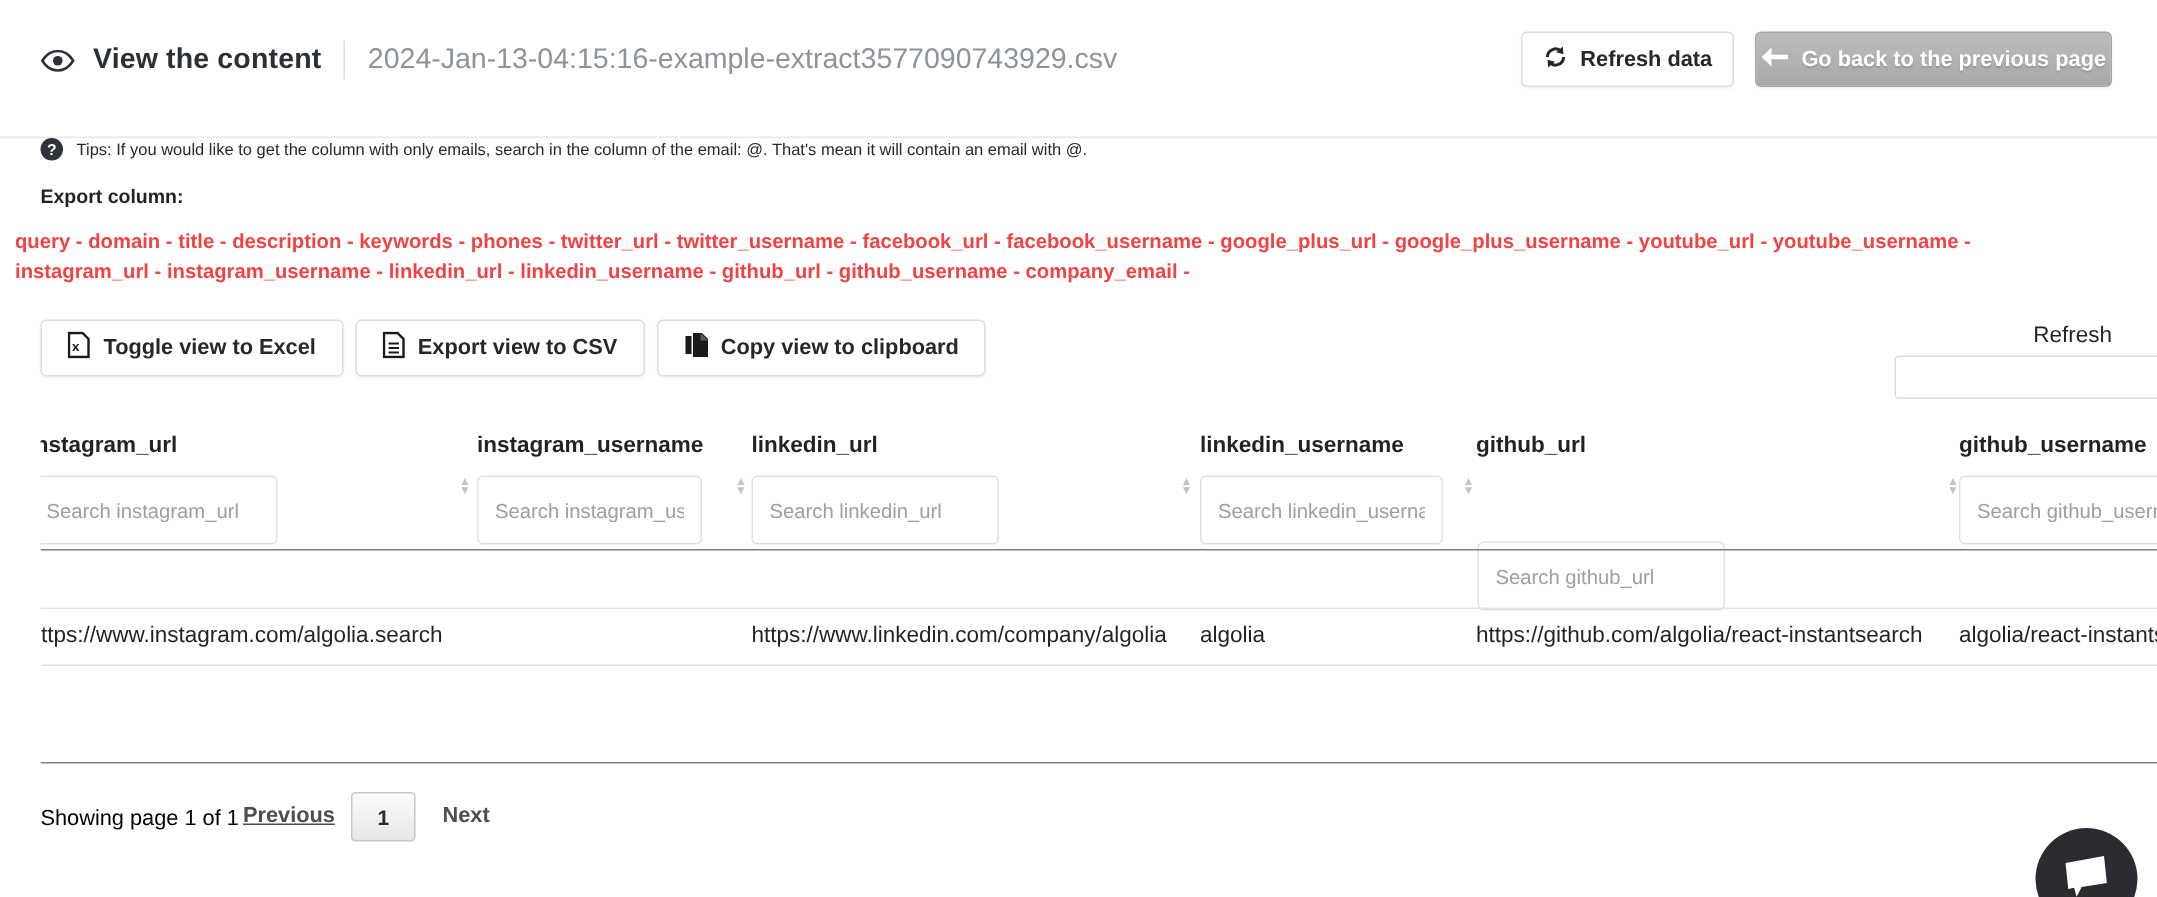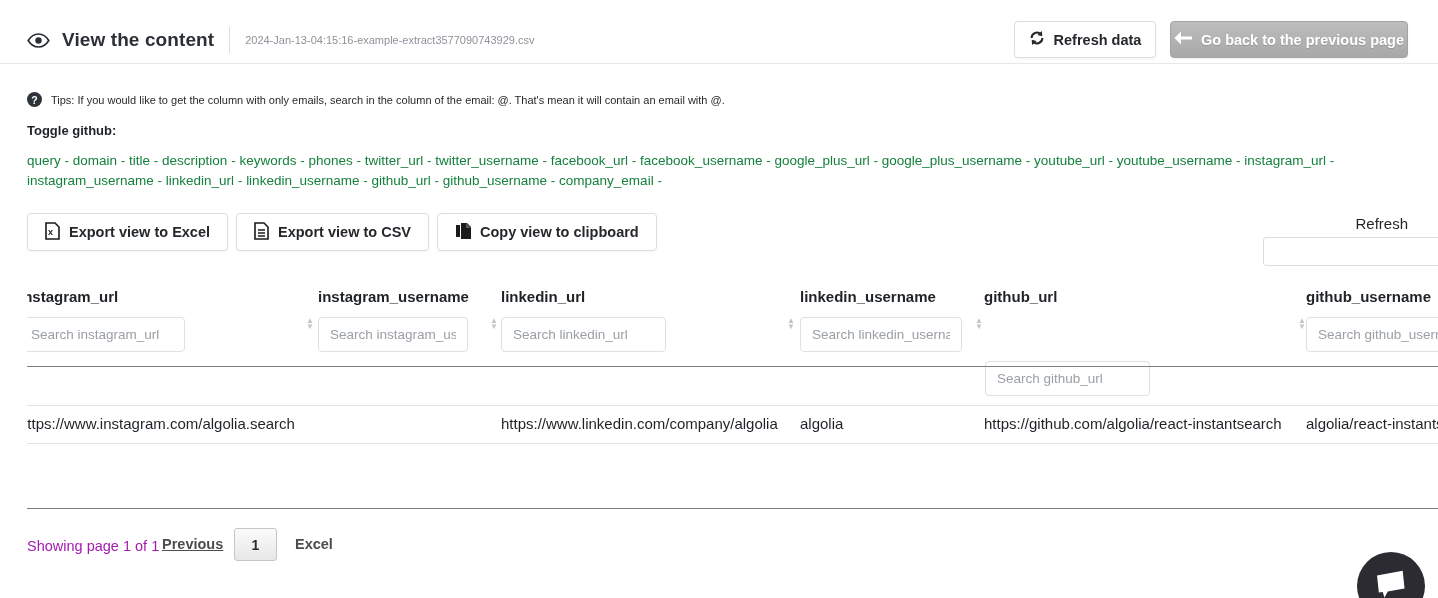--- a/index.html
+++ b/index.html
@@ -1,73 +1,73 @@
 <!DOCTYPE html>
 <html><head>
 <meta charset="utf-8">
 <style>
   * { margin:0; padding:0; box-sizing:border-box; }
   html,body { width:1438px; height:598px; overflow:hidden; background:#fff;
     font-family:"Liberation Sans", sans-serif; color:#1f2327; position:relative; }
 
   
-  .topbar { position:absolute; left:0; top:0; width:1438px; height:64px;
+  .topbar { position:absolute; left:0; top:0; width:1438px; height:92px;
     border-bottom:1px solid #e8e8e8; background:#fff; }
   .topbar-left { position:absolute; left:27px; top:0; height:80px; display:flex; align-items:center; }
   .eye-wrap { display:flex; align-items:center; margin-right:12px; }
   .page-title { font-size:19px; font-weight:700; color:#2b3036; letter-spacing:.1px; }
   .title-divider { width:1px; height:26px; background:#dcdcdc; margin:0 15px; }
-  .file-name { font-size:11px; color:#8d939a; }
+  .file-name { font-size:19px; color:#8d939a; }
   .btn { display:inline-flex; align-items:center; justify-content:center; gap:9px;
     background:#fff; border:1px solid #dadee2; border-radius:4px;
     box-shadow:0 1px 2px rgba(0,0,0,.05); font-size:14.5px; font-weight:700;
     color:#24282c; cursor:pointer; font-family:inherit; }
   .refresh-btn { position:absolute; top:21px; right:282px; width:142px; height:37px; }
   .back-btn { position:absolute; top:21px; right:30px; width:238px; height:37px;
     background:linear-gradient(#bdbdbd,#a8a8a8); border:1px solid #a3a3a3;
     color:#fff; font-weight:700; text-shadow:0 1px 1px rgba(0,0,0,.15); }
 
   
   .tips-row { position:absolute; left:27px; top:92px; display:flex; align-items:center; gap:9px; }
   .q-icon { width:15px; height:15px; border-radius:50%; background:#2d3338; color:#fff;
     font-size:10.5px; font-weight:700; display:flex; align-items:center; justify-content:center; flex:0 0 15px; }
   .tips-text { font-size:11px; color:#26292c; }
   .toggle-label { position:absolute; left:27px; top:123px; font-size:13px; font-weight:700; color:#1f2327; }
-  .toggle-list { position:absolute; left:27px; top:151px; width:1392px;
-    font-size:13.5px; color:#15803d; line-height:20px; }
+  .toggle-list { position:absolute; left:10px; top:151px; width:1392px;
+    font-size:13.5px; color:#ef4444; line-height:20px;font-weight:bold; }
   .toggle-list span { cursor:pointer; }
 
   
   .toolbar { position:absolute; left:27px; top:213px; display:flex; gap:8px; }
   .toolbar .btn { height:38px; padding:0 17px; }
   .search-label { position:absolute; top:215px; right:30px; font-size:15px; color:#1f2327; }
   .search-input { position:absolute; left:1263px; top:237px; width:190px; height:29px;
     border:1px solid #ddd; border-radius:3px; padding:0 9px; font-size:13.5px;
     font-family:inherit; outline:none; }
 
   
   .table-area { position:absolute; left:27px; top:288px; width:1411px; height:222px; overflow:hidden; }
   .table-inner { position:relative; margin-left:-8px; width:1620px; height:222px; }
   .col { position:absolute; top:0; }
   .col-name { display:block; font-size:15px; font-weight:700; color:#1f2327; height:20px; }
-  .col-search { position:absolute; top:29px; height:35px; border:1px solid #e0e0e0;
+  .col-search { position:absolute; top:29px; height:46px; border:1px solid #e0e0e0;
     border-radius:4px; padding:0 11px; font-size:13.5px; color:#333; font-family:inherit; outline:none; }
   .col-search::placeholder { color:#9aa0a6; }
   .caret { position:absolute; top:317px; display:flex; flex-direction:column; align-items:center;
     font-size:8px; line-height:6px; color:#c4c4c4; cursor:pointer; }
   .table-inner .caret { top:318px; } 
   .hline { position:absolute; left:8px; right:0; height:1px; }
   .hline.dark { background:#7e7e7e; }
   .hline.light { background:#e2e2e2; }
   .cell { position:absolute; top:405px; height:38px; line-height:38px; font-size:15px;
     color:#1f2327; white-space:nowrap; }
 
   
   .footer { position:absolute; left:27px; top:527px; width:1380px; height:40px; }
-  .showing { position:absolute; left:0; top:11px; font-size:14.5px; color:#a21caf; }
+  .showing { position:absolute; left:0; top:11px; font-size:14.5px; color:#000000; }
   .pg-prev { position:absolute; left:135px; top:9px; font-size:14.5px; font-weight:700; color:#4d4d4d; cursor:pointer;text-decoration:underline; }
   .pg-page { position:absolute; left:207px; top:1px; width:43px; height:33px;
     background:linear-gradient(#fbfbfb,#e7e7e7); border:1px solid #c6c6c6; border-radius:3px;
     font-size:14px; color:#2b2b2b; font-weight:700; display:flex; align-items:center; justify-content:center; cursor:pointer; }
   .pg-next { position:absolute; left:268px; top:9px; font-size:14.5px; font-weight:700; color:#4d4d4d; cursor:pointer; }
 
   
   .chat-bubble { position:absolute; left:1357px; top:552px; width:68px; height:68px;
     border-radius:50%; background:#2b2b31; cursor:pointer; display:flex;
     align-items:center; justify-content:center; }
@@ -109,32 +109,32 @@
     </span>
     <span>Go back to the previous page</span>
   </button>
 </div>
 
 <div class="tips-row">
   <span class="q-icon">?</span>
   <span class="tips-text">Tips: If you would like to get the column with only emails, search in the column of the email: @. That's mean it will contain an email with @.</span>
 </div>
 
-<div class="toggle-label">Toggle github:</div>
+<div class="toggle-label">Export column:</div>
 <div class="toggle-list" id="toggle-list"><span>query</span> - <span>domain</span> - <span>title</span> - <span>description</span> - <span>keywords</span> - <span>phones</span> - <span>twitter_url</span> - <span>twitter_username</span> - <span>facebook_url</span> - <span>facebook_username</span> - <span>google_plus_url</span> - <span>google_plus_username</span> - <span>youtube_url</span> - <span>youtube_username</span> - <span>instagram_url</span> - <span>instagram_username</span> - <span>linkedin_url</span> - <span>linkedin_username</span> - <span>github_url</span> - <span>github_username</span> - <span>company_email</span> - </div>
 
 <div class="toolbar">
   <button class="btn">
     <span>
       <svg width="15" height="18" viewBox="0 0 15 18">
         <path d="M1 1h9l4 4v12H1z" fill="none" stroke="#1a1a1a" stroke-width="1.6"></path>
         <text x="3" y="13" font-size="9" font-weight="bold" fill="#1a1a1a" font-family="Liberation Sans, sans-serif">x</text>
       </svg>
     </span>
-    <span>Export view to Excel</span>
+    <span>Toggle view to Excel</span>
   </button>
   <button class="btn">
     <span>
       <svg width="15" height="18" viewBox="0 0 15 18">
         <path d="M1 1h9l4 4v12H1z" fill="none" stroke="#1a1a1a" stroke-width="1.6"></path>
         <path d="M4 8h7M4 11h7M4 14h7" stroke="#1a1a1a" stroke-width="1.3"></path>
       </svg>
     </span>
     <span>Export view to CSV</span>
   </button>
@@ -193,21 +193,21 @@
       <span class="cell" style="left: 781px; top: 117px; text-align: right;">algolia</span>
       <span class="cell" style="left: 965px; top: 117px;">https://github.com/algolia/react-instantsearch</span>
       <span class="cell" style="left: 1287px; top: 117px;">algolia/react-instantsearch</span>
     </div>
 </div>
 
 <div class="footer">
   <span class="showing">Showing page 1 of 1</span>
   <span class="pg-prev">Previous</span>
   <span class="pg-page">1</span>
-  <span class="pg-next">Excel</span>
+  <span class="pg-next">Next</span>
 </div>
 
 <div class="chat-bubble">
   <span>
     <svg width="32" height="28" viewBox="0 0 32 28" style="transform:rotate(-6deg)">
       <path d="M3 4l26-2v18l-17 1-4 6-1-6-4 .3z" fill="#fff"></path>
     </svg>
   </span>
 </div>
 

